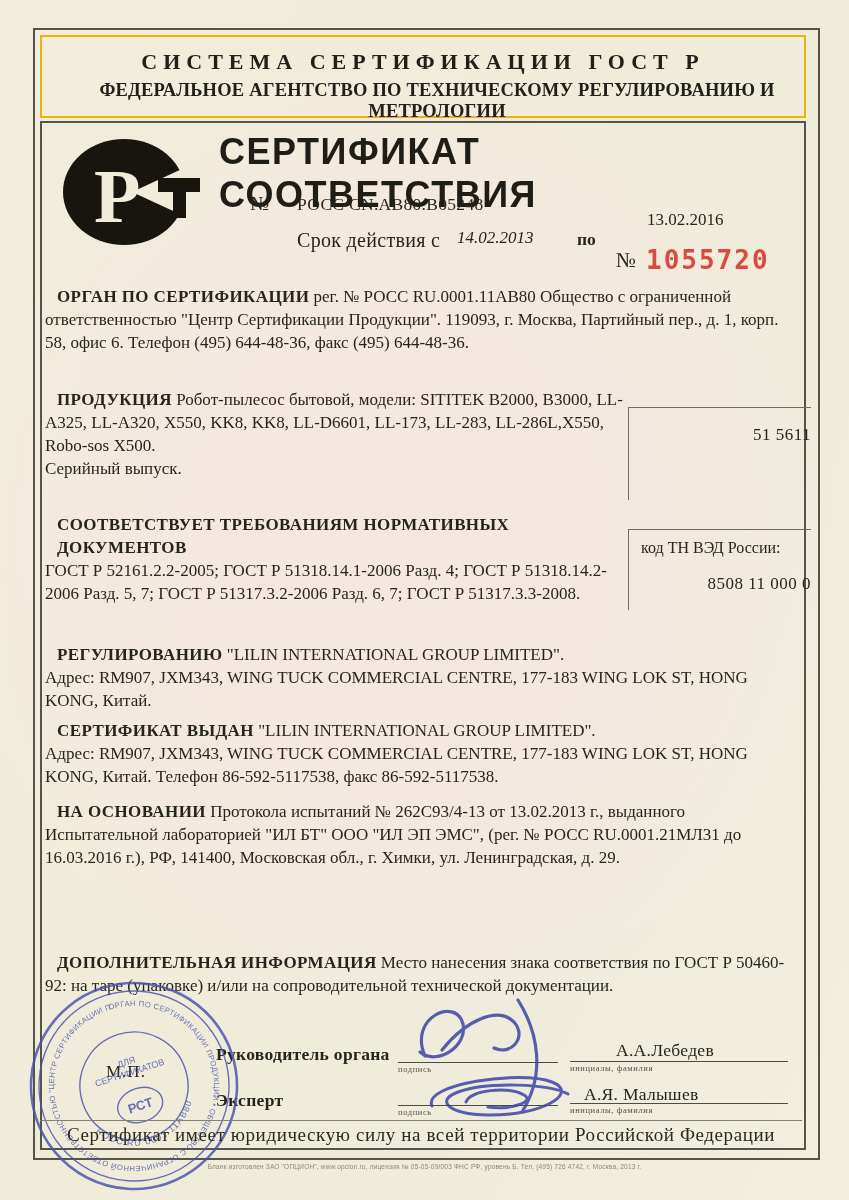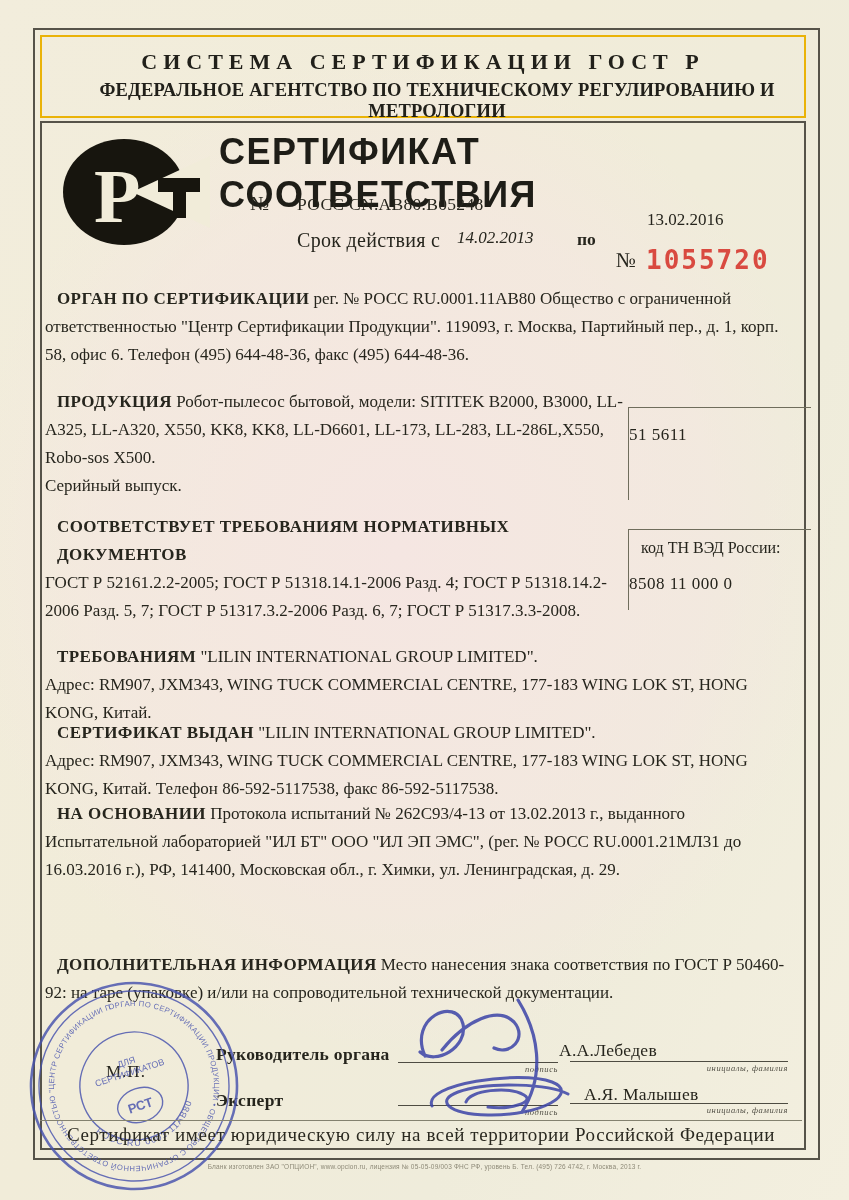--- a/index.html
+++ b/index.html
@@ -19,29 +19,29 @@
   .h-ag{margin-top:5px;font-weight:bold;font-size:18.5px;letter-spacing:.2px;color:#21201a;transform:scaleX(1.0);padding-left:28px;}
   .bigtitle{left:219px;top:131px;width:585px;font-family:"Liberation Sans",sans-serif;font-weight:bold;font-size:36px;letter-spacing:1.5px;color:#1e1d17;transform:scaleY(1.04);}
   .certno-label{left:250px;top:192px;font-size:20px;}
   .certno-value{left:297px;top:194px;font-size:17.5px;letter-spacing:.3px;}
   .val-label{left:250px;top:229px;font-size:20px;font-weight:normal;letter-spacing:.3px;margin-left:47px;}
   .val-from{left:457px;top:228px;font-size:17px;font-style:italic;}
   .val-per{left:577px;top:229px;font-size:17.5px;font-weight:bold;}
   .val-to{left:647px;top:210px;font-size:17px;}
   .blankno-label{left:616px;top:248px;font-size:21px;}
   .blankno-value{left:646px;top:245px;font-family:"DejaVu Sans Mono",monospace;font-weight:bold;font-size:26px;letter-spacing:2px;color:var(--accent_red,#d94a40);}
-  .sec{font-size:17px;line-height:28px;color:#26251d;}
+  .sec{font-size:17px;line-height:23px;color:#26251d;}
   .lbl{font-weight:bold;letter-spacing:.4px;}
   .indent{margin-left:12px;}
   .codebox{border-top:1.2px solid #6f6d5c;border-left:1.2px solid #6f6d5c;font-size:16px;}
   .codebox .cb-label{padding:9px 0 0 12px;}
-  .codebox .cb-value{text-align:left;margin-top:17px;font-size:17px;letter-spacing:.5px;}
+  .codebox .cb-value{text-align:right;margin-top:17px;font-size:17px;letter-spacing:.5px;}
   .sigrow-label{font-size:17.5px;font-weight:bold;letter-spacing:.3px;}
   .sigline{border-bottom:1.3px solid #4e4c42;}
-  .caption{font-size:8.5px;letter-spacing:.6px;color:#514f45;text-align:right;font-style:italic;}
+  .caption{font-size:8.5px;letter-spacing:.6px;color:#514f45;text-align:left;}
   .signame{font-size:17.5px;letter-spacing:.3px;}
   .mp{font-size:17px;letter-spacing:1px;}
   .divider{border-top:1px solid #83816f;}
   .legal{left:40px;top:1124px;width:762px;text-align:center;font-size:19px;letter-spacing:.6px;color:#2a2920;}
   .fineprint{left:0;top:1163px;width:849px;text-align:center;font-family:"Liberation Sans",sans-serif;font-size:6.5px;color:#8d8977;letter-spacing:.2px;}
   .stamp{pointer-events:none;opacity:.82;}
   .pen{pointer-events:none;opacity:.85;}
 </style>
 </head>
 <body>
@@ -90,21 +90,21 @@
   <span class="lbl indent" style="display:block;">СООТВЕТСТВУЕТ ТРЕБОВАНИЯМ НОРМАТИВНЫХ ДОКУМЕНТОВ</span>
   <span>ГОСТ Р 52161.2.2-2005; ГОСТ Р 51318.14.1-2006 Разд. 4; ГОСТ Р 51318.14.2-2006 Разд. 5, 7; ГОСТ Р 51317.3.2-2006 Разд. 6, 7; ГОСТ Р 51317.3.3-2008.</span>
 </div>
 
 <div class="abs codebox" style="left:628px;top:529px;width:182px;height:80px;">
   <div class="cb-label">код ТН ВЭД России:</div>
   <div class="cb-value">8508 11 000 0</div>
 </div>
 
 <div class="abs sec" style="left:45px;top:643px;width:750px;">
-  <span class="lbl indent">ТРЕБОВАНИЯМ</span>
+  <span class="lbl indent">РЕГУЛИРОВАНИЮ</span>
   <span>"LILIN INTERNATIONAL GROUP LIMITED".</span>
   <div>Адрес: RM907, JXM343, WING TUCK COMMERCIAL CENTRE, 177-183 WING LOK ST, HONG KONG, Китай.</div>
 </div>
 
 <div class="abs sec" style="left:45px;top:719px;width:750px;">
   <span class="lbl indent">СЕРТИФИКАТ ВЫДАН</span>
   <span>"LILIN INTERNATIONAL GROUP LIMITED".</span>
   <div>Адрес: RM907, JXM343, WING TUCK COMMERCIAL CENTRE, 177-183 WING LOK ST, HONG KONG, Китай. Телефон 86-592-5117538, факс 86-592-5117538.</div>
 </div>
 
@@ -116,21 +116,21 @@
 <div class="abs sec" style="left:45px;top:951px;width:756px;">
   <span class="lbl indent">ДОПОЛНИТЕЛЬНАЯ ИНФОРМАЦИЯ</span>
   <span>Место нанесения знака соответствия по ГОСТ Р 50460-92: на таре (упаковке) и/или на сопроводительной технической документации.</span>
 </div>
 
 <span class="abs mp" style="left:106px;top:1062px;">М.П.</span>
 
 <span class="abs sigrow-label" style="left:216px;top:1044px;">Руководитель органа</span>
 <div class="abs sigline" style="left:398px;top:1041px;width:160px;height:21px;"></div>
 <div class="abs caption" style="left:398px;top:1064px;width:160px;">подпись</div>
-<span class="abs signame" style="left:559px;top:1040px;">А.А.Лебедев</span>
+<span class="abs signame" style="left:616px;top:1040px;">А.А.Лебедев</span>
 <div class="abs sigline" style="left:570px;top:1040px;width:218px;height:21px;"></div>
 <div class="abs caption" style="left:570px;top:1063px;width:218px;">инициалы, фамилия</div>
 
 <span class="abs sigrow-label" style="left:216px;top:1090px;">Эксперт</span>
 <div class="abs sigline" style="left:398px;top:1084px;width:160px;height:21px;"></div>
 <div class="abs caption" style="left:398px;top:1107px;width:160px;">подпись</div>
 <span class="abs signame" style="left:584px;top:1084px;">А.Я. Малышев</span>
 <div class="abs sigline" style="left:570px;top:1082px;width:218px;height:21px;"></div>
 <div class="abs caption" style="left:570px;top:1105px;width:218px;">инициалы, фамилия</div>
 

